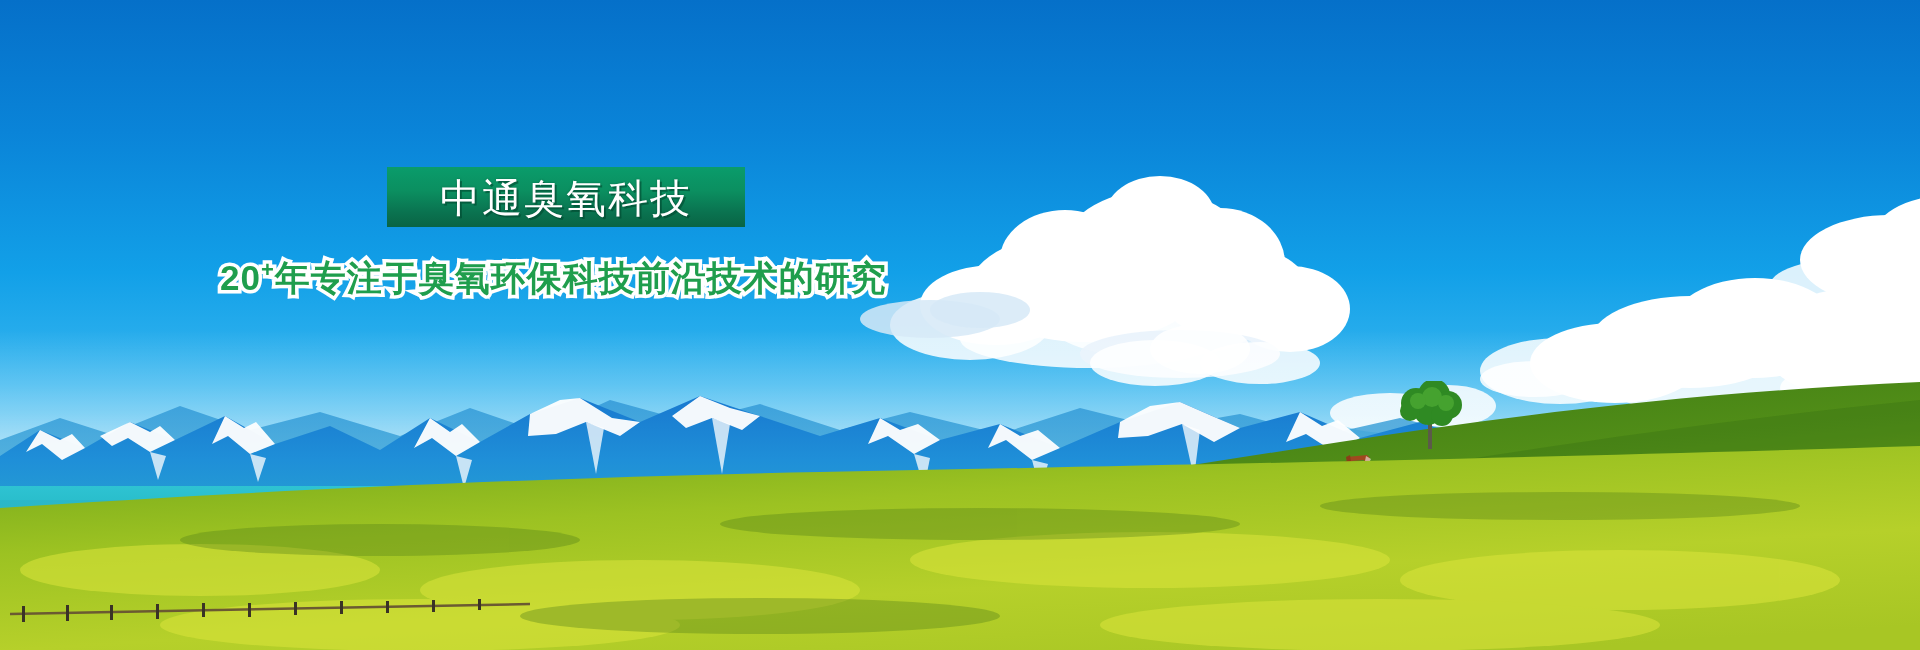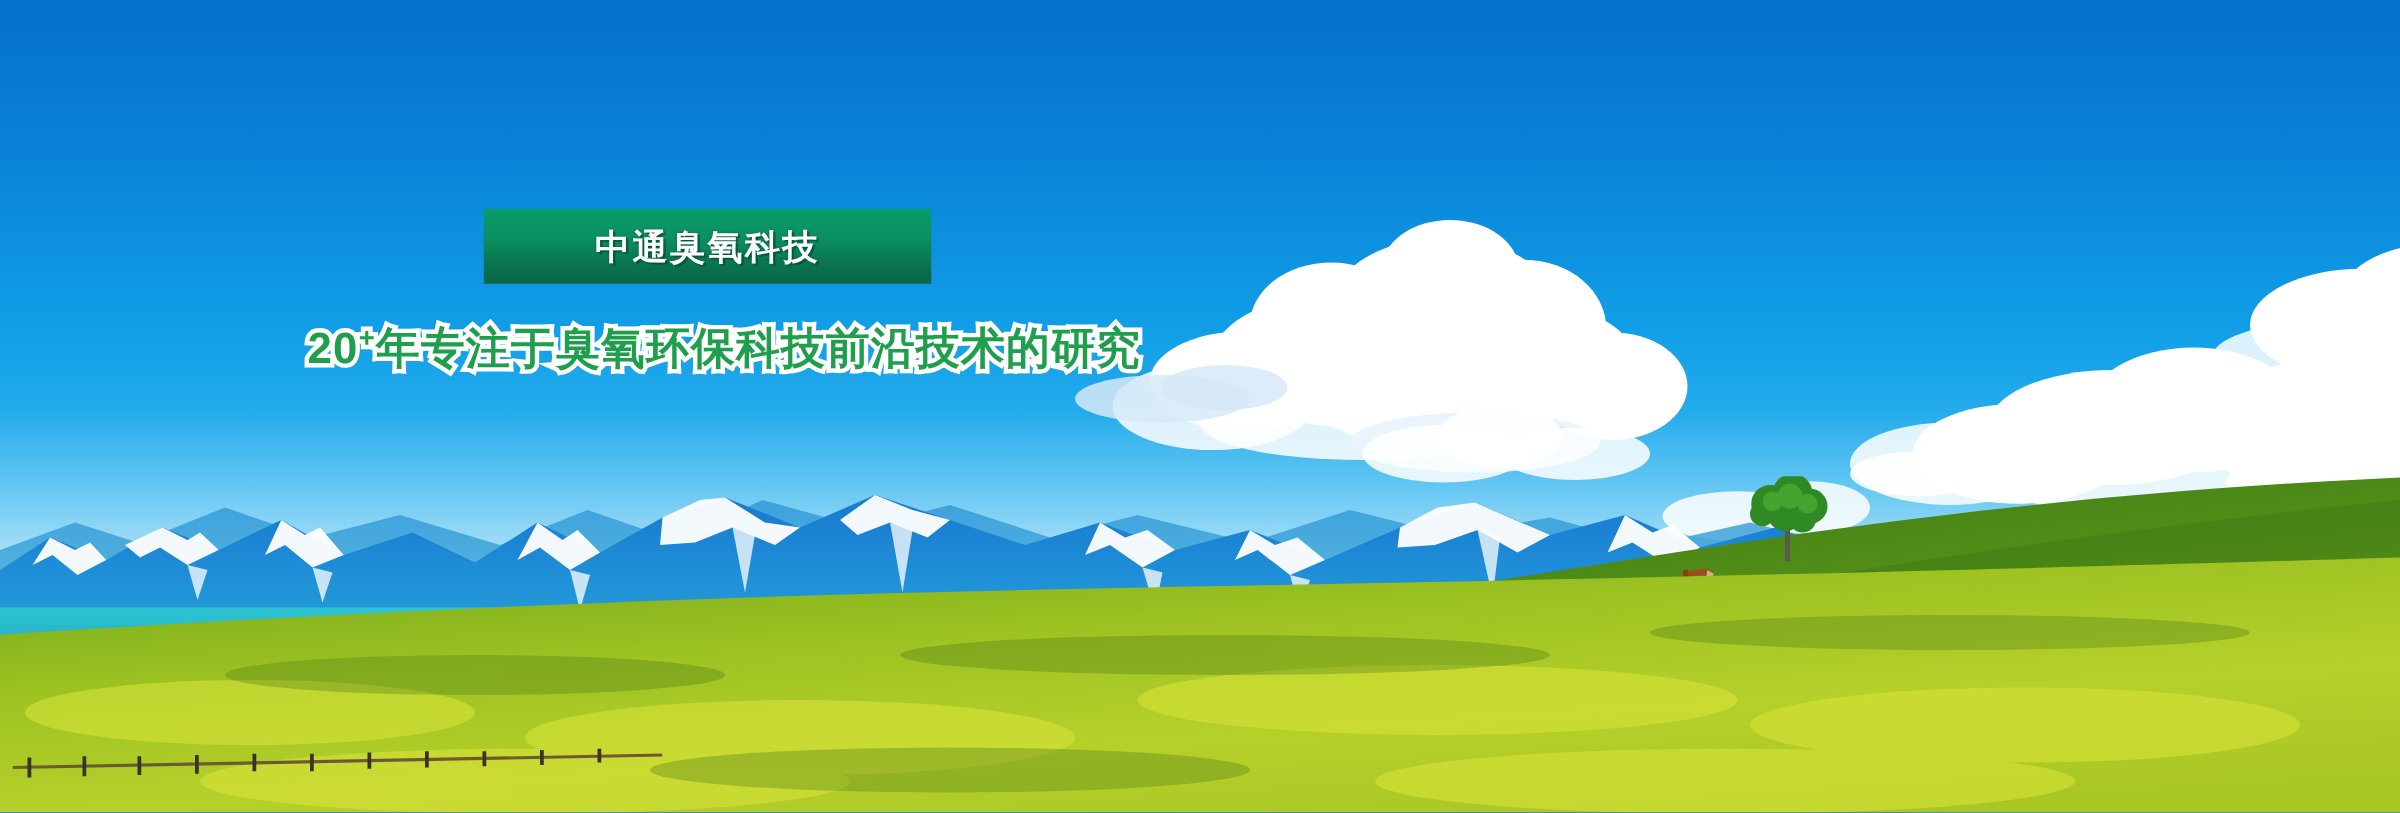--- a/index.html
+++ b/index.html
@@ -46,37 +46,37 @@
   .hill{ position:absolute; }
 
   
   .title-plate{
     position:absolute; left:387px; top:167px; width:358px; height:60px;
     background:linear-gradient(to bottom,#0a9c6b 0%,#0b8f60 40%,#0a7350 75%,#096444 100%);
     display:flex; align-items:center; justify-content:center;
   }
   .title-plate .txt{
     color:#ffffff;
-    font-size:28px; font-weight:bold; letter-spacing:2px;
+    font-size:40px; font-weight:normal; letter-spacing:2px;
     text-shadow:2px 2px 0 rgba(0,70,45,.55), 0 0 2px rgba(0,60,40,.5);
     white-space:nowrap;
     transform:translateY(1px);
   }
 
   
   .subline{
     position:absolute;
     font-size:35px; font-weight:bold; letter-spacing:1px;
     color:#1f9e4d;
     white-space:nowrap;
     -webkit-text-stroke:7px #ffffff;
     paint-order:stroke fill;
   }
   .subline .sup{ font-size:22px; vertical-align:super; }
-  #sub1{ left:220px; top:255px;margin-left:26px; }
+  #sub1{ left:220px; top:255px; }
   #sub2{ left:220px; top:318px; }
   .tree-trunk{ position:absolute; background:#5c5a4a; }
 
   .animal{ position:absolute; }
 </style>
 </head>
 <body>
 
 <div id="banner">
 

